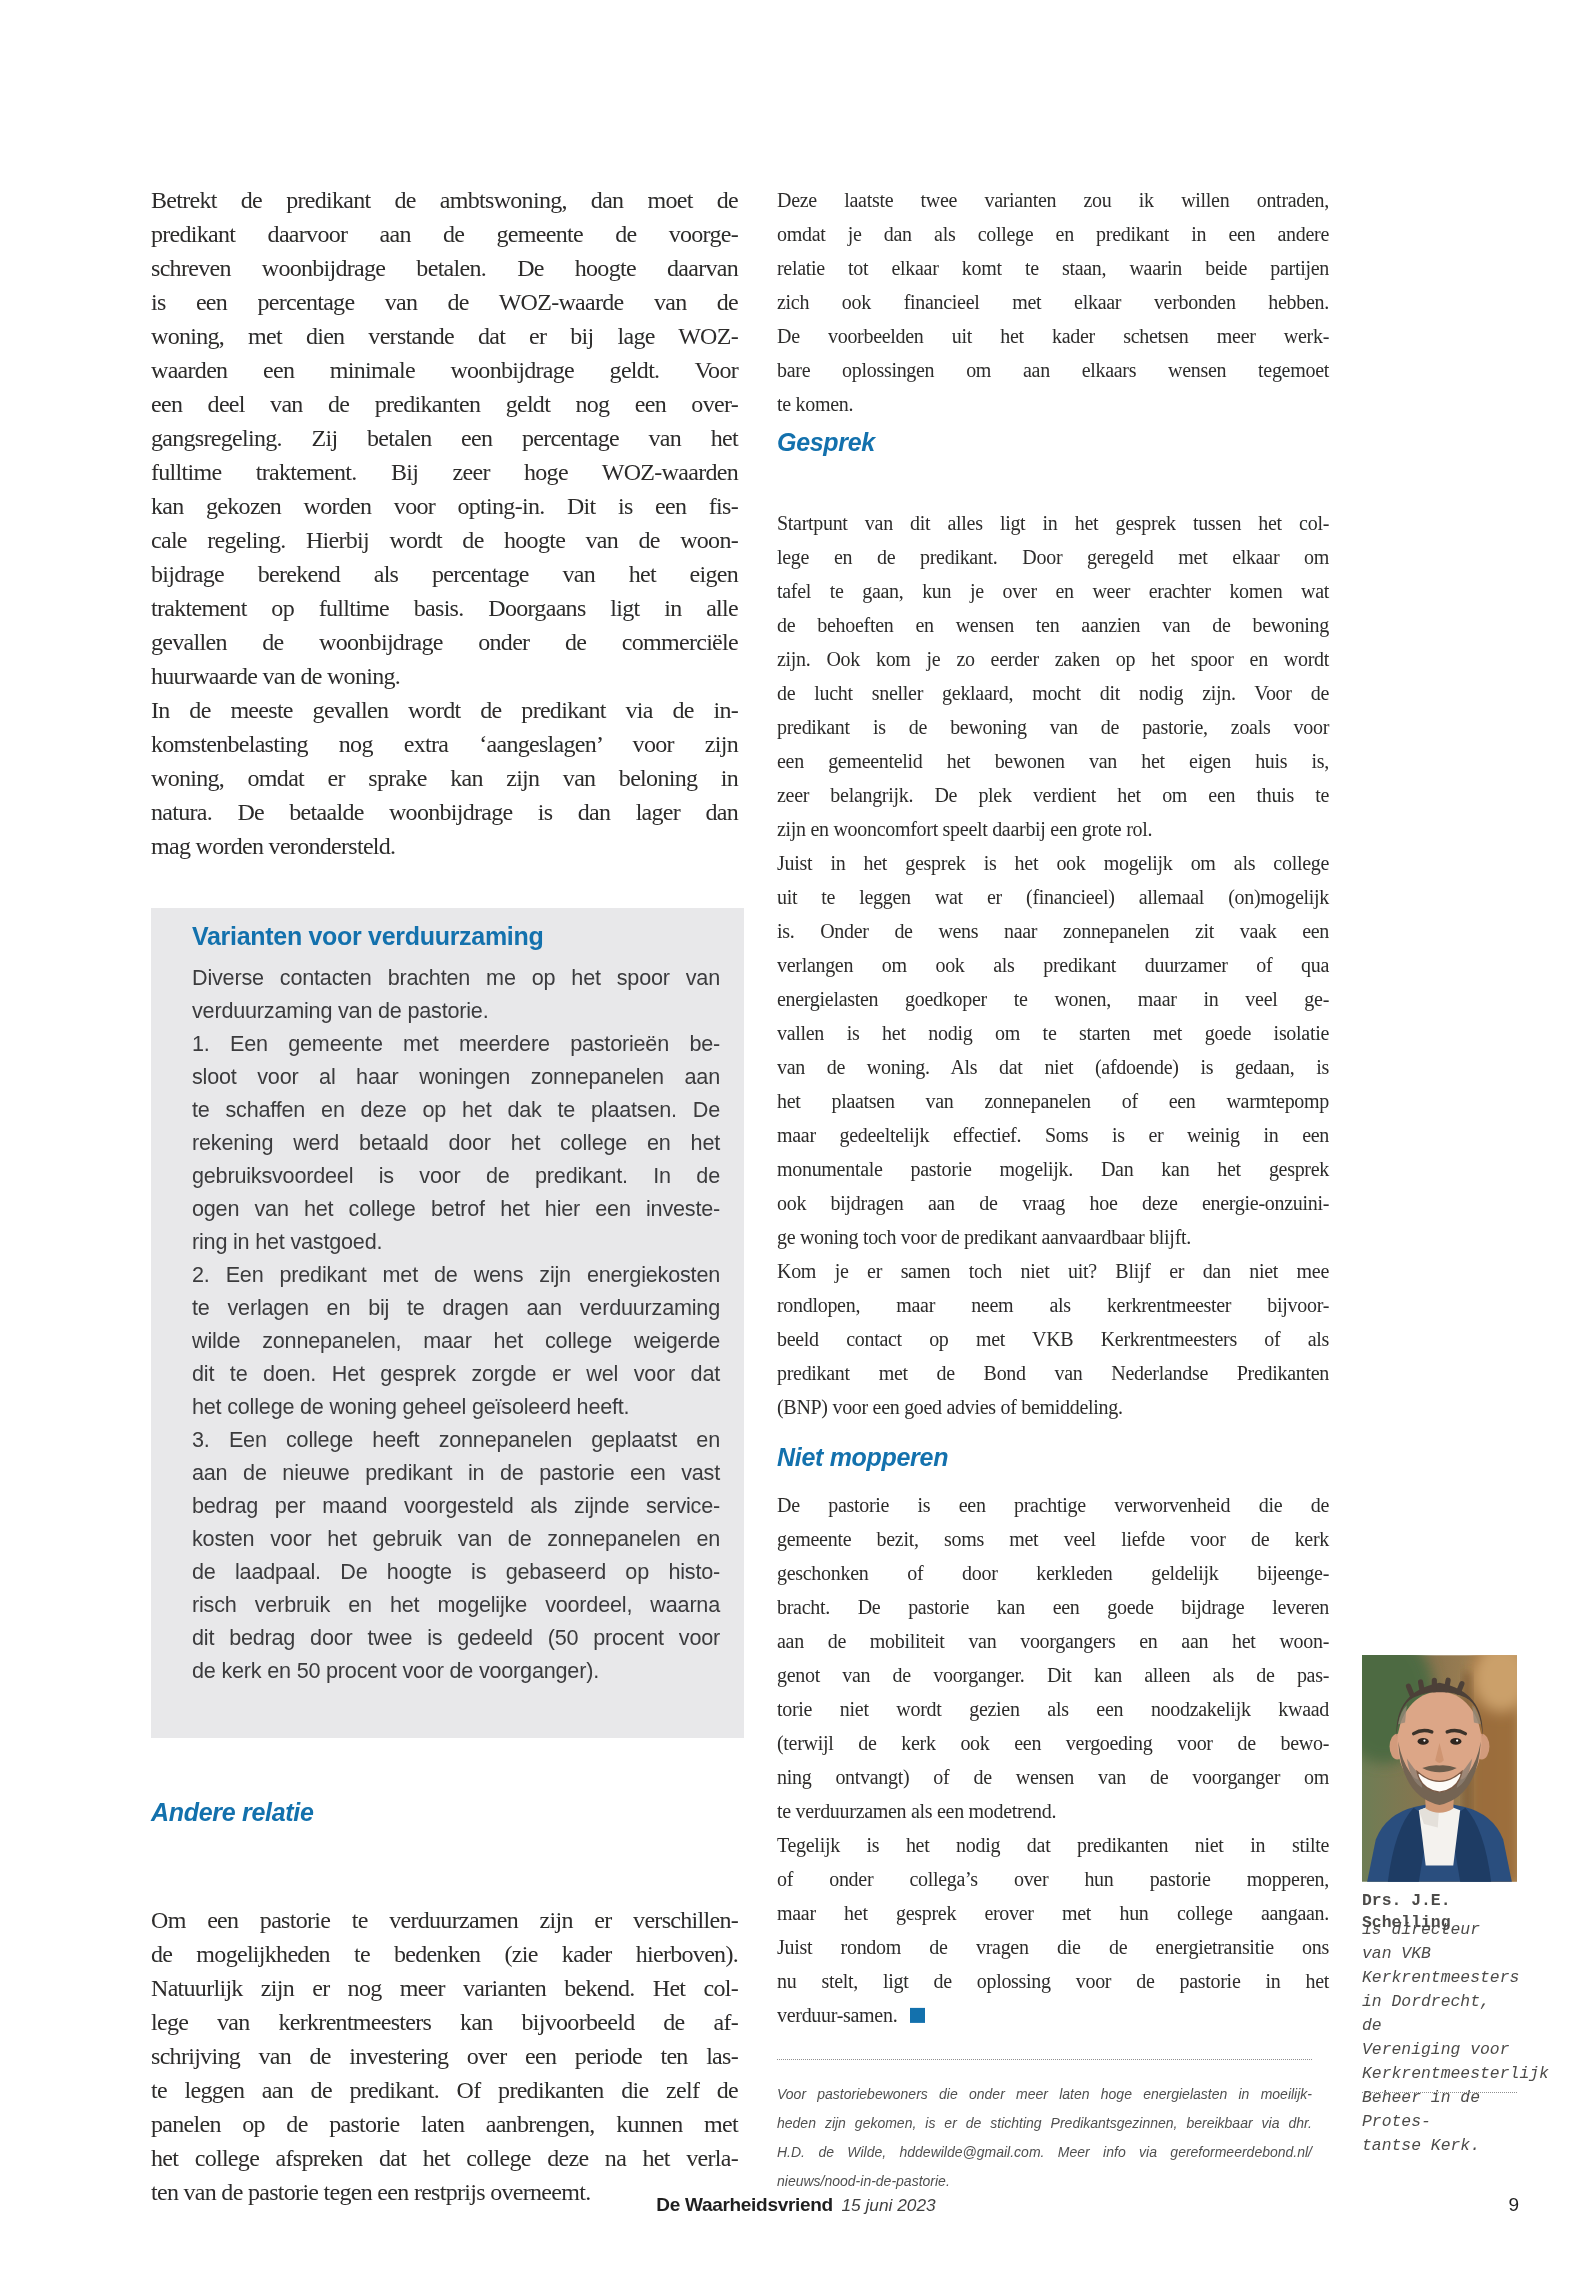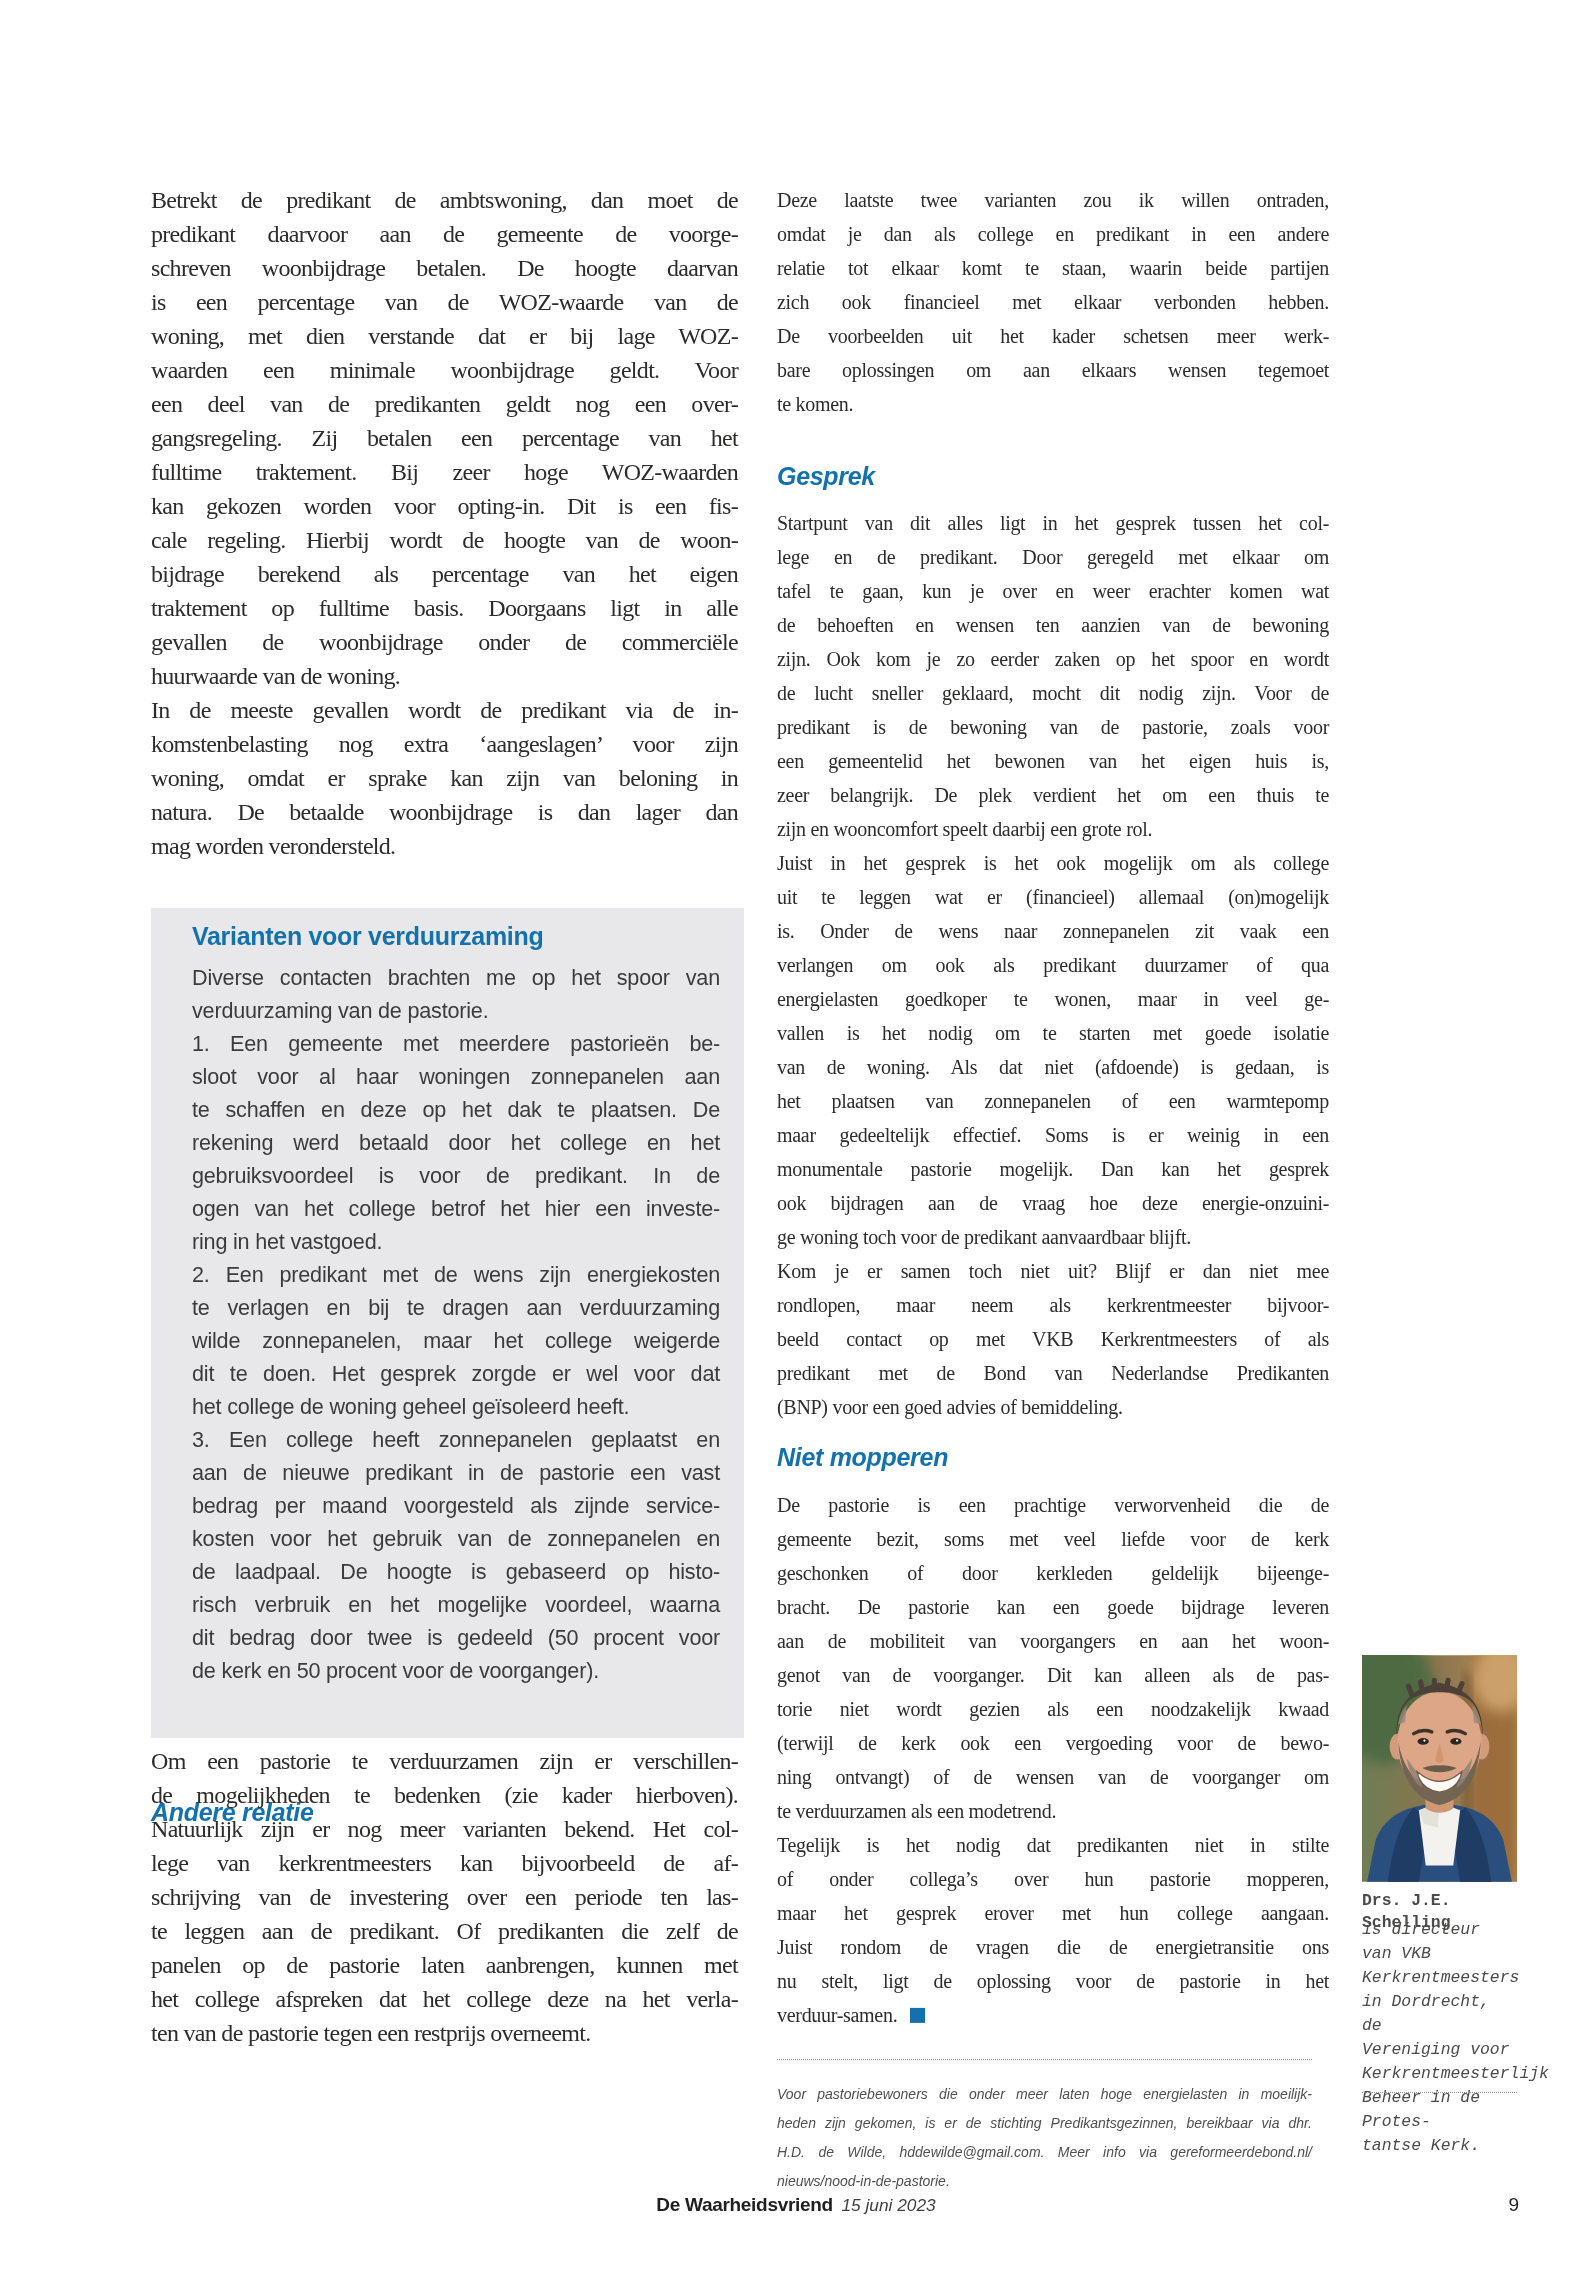--- a/index.html
+++ b/index.html
@@ -97,21 +97,21 @@
         <div class="jline">kosten voor het gebruik van de zonnepanelen en</div>
         <div class="jline">de laadpaal. De hoogte is gebaseerd op histo-</div>
         <div class="jline">risch verbruik en het mogelijke voordeel, waarna</div>
         <div class="jline">dit bedrag door twee is gedeeld (50 procent voor</div>
         <div class="jline plast">de kerk en 50 procent voor de voorganger).</div>
       </div>
   </div>
 
   <div class="abs bluehead" style="left:151px;top:1798px;">Andere relatie</div>
 
-  <div class="abs leftcol-text" style="top:1744px;">
+  <div class="abs leftcol-text" style="top:1903px;">
       <div class="jline">Om een pastorie te verduurzamen zijn er verschillen-</div>
       <div class="jline">de mogelijkheden te bedenken (zie kader hierboven).</div>
       <div class="jline">Natuurlijk zijn er nog meer varianten bekend. Het col-</div>
       <div class="jline">lege van kerkrentmeesters kan bijvoorbeeld de af-</div>
       <div class="jline">schrijving van de investering over een periode ten las-</div>
       <div class="jline">te leggen aan de predikant. Of predikanten die zelf de</div>
       <div class="jline">panelen op de pastorie laten aanbrengen, kunnen met</div>
       <div class="jline">het college afspreken dat het college deze na het verla-</div>
       <div class="jline plast">ten van de pastorie tegen een restprijs overneemt.</div>
     </div>
@@ -119,21 +119,21 @@
   <div class="abs rightcol-text" style="top:183px;">
       <div class="jline">Deze laatste twee varianten zou ik willen ontraden,</div>
       <div class="jline">omdat je dan als college en predikant in een andere</div>
       <div class="jline">relatie tot elkaar komt te staan, waarin beide partijen</div>
       <div class="jline">zich ook financieel met elkaar verbonden hebben.</div>
       <div class="jline">De voorbeelden uit het kader schetsen meer werk-</div>
       <div class="jline">bare oplossingen om aan elkaars wensen tegemoet</div>
       <div class="jline plast">te komen.</div>
     </div>
 
-  <div class="abs bluehead" style="left:777px;top:462px;">Gesprek</div>
+  <div class="abs bluehead" style="left:777px;top:428px;">Gesprek</div>
 
   <div class="abs rightcol-text" style="top:506px;">
       <div class="jline">Startpunt van dit alles ligt in het gesprek tussen het col-</div>
       <div class="jline">lege en de predikant. Door geregeld met elkaar om</div>
       <div class="jline">tafel te gaan, kun je over en weer erachter komen wat</div>
       <div class="jline">de behoeften en wensen ten aanzien van de bewoning</div>
       <div class="jline">zijn. Ook kom je zo eerder zaken op het spoor en wordt</div>
       <div class="jline">de lucht sneller geklaard, mocht dit nodig zijn. Voor de</div>
       <div class="jline">predikant is de bewoning van de pastorie, zoals voor</div>
       <div class="jline">een gemeentelid het bewonen van het eigen huis is,</div>

